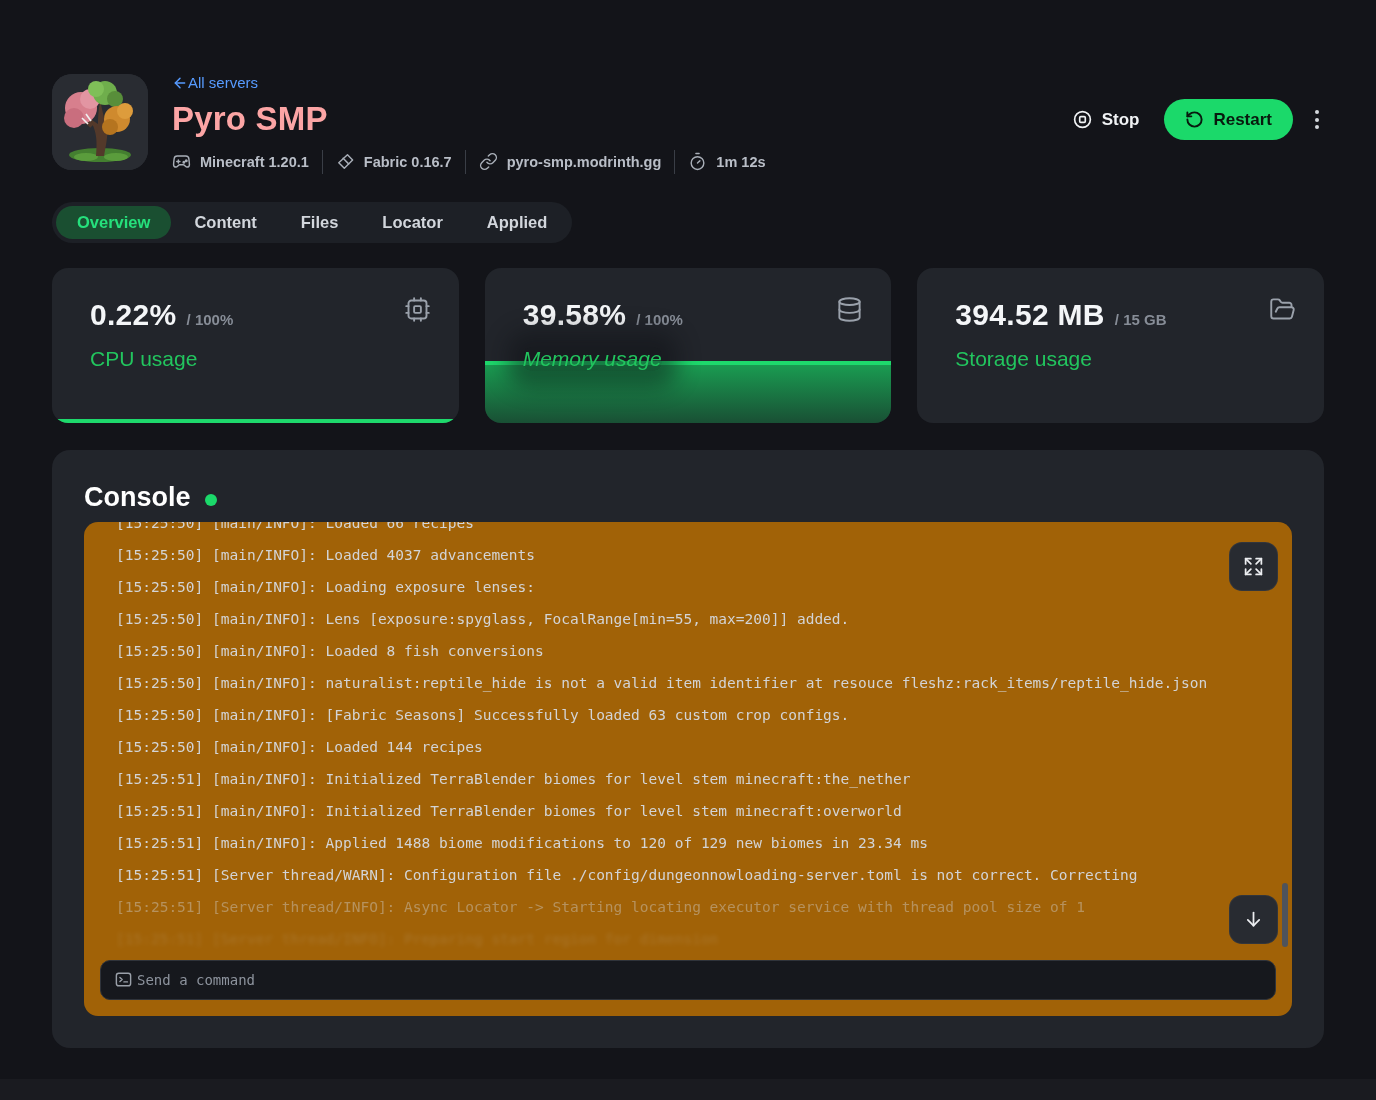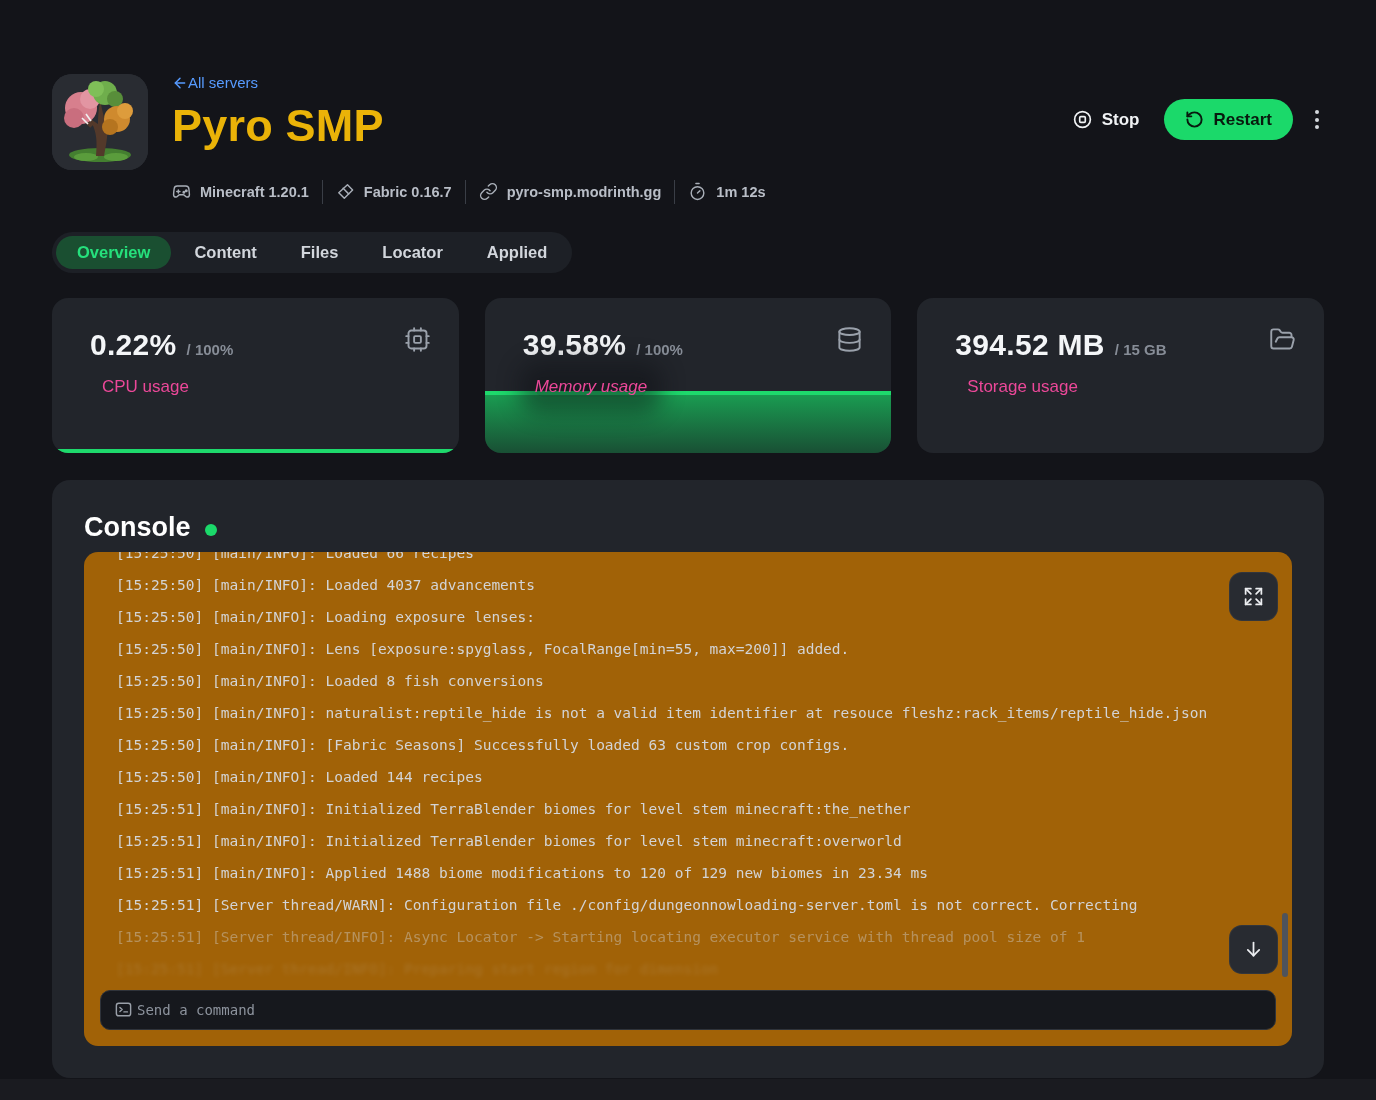--- a/index.html
+++ b/index.html
@@ -18,21 +18,21 @@
   .server-icon {
     width:96px; height:96px; border-radius:20px; overflow:hidden;
     background:#2a2d33; flex:none;
   }
   .header-info { margin-left:24px; flex:1; min-width:0; }
   .back-link {
     display:inline-flex; align-items:center; 
     color:#579bff; font-size:15px; font-weight:400; text-decoration:none;
   }
   .back-link svg { width:16px; height:16px; }
-  .page-title { margin:5px 0 28px; font-size:45px; font-weight:800; color:#eab308; letter-spacing:.2px; }
+  .page-title { margin:5px 0 12px; font-size:33px; font-weight:800; color:#fca5a5; letter-spacing:.2px; }
   .meta-row { display:flex; align-items:center; gap:13px; color:#b9bec7; font-size:14.5px; font-weight:600; }
   .meta-item { display:flex; align-items:center; gap:9px; white-space:nowrap; }
   .meta-item svg { width:19px; height:19px; color:#a9afb8; flex:none; }
   .meta-sep { width:1px; height:24px; background:#3a3e46; flex:none; }
 
   .header-actions { display:flex; align-items:center; gap:17px; margin-top:25px; }
   .stop-btn {
     display:flex; align-items:center; gap:9px; background:none; border:none; cursor:pointer;
     color:#f1f3f5; font-size:17px; font-weight:700; font-family:inherit; padding:6px 8px;
   }
@@ -57,21 +57,21 @@
   }
   .tab.active { background:#1a4f31; color:#25e07c; }
 
   
   .stats-row { display:flex; gap:26px; margin-top:25px; }
   .stat-card { position:relative; flex:1; height:155px; background:#22252b; border-radius:16px; overflow:hidden;padding-left:8px; }
   .stat-inner { position:relative; z-index:2; padding:30px 30px 0; }
   .stat-topline { display:flex; align-items:baseline; gap:10px; }
   .stat-value { font-size:30px; font-weight:800; color:#f4f6f8; letter-spacing:.3px; }
   .stat-limit { font-size:15px; font-weight:600; color:#878d97; }
-  .stat-label { display:inline-block; margin-top:15px; font-size:17px; color:#ec4899;margin-left:12px; }
+  .stat-label { display:inline-block; margin-top:15px; font-size:21px; color:#22c55e; }
   .stat-icon { position:absolute; z-index:2; top:28px; right:28px; color:#9aa1ab; }
   .stat-icon svg { width:27px; height:27px; display:block; }
   .stat-fill {
     position:absolute; z-index:1; left:0; right:0; bottom:0; display:none;
     border-top:4px solid #1ed96c;
     background:linear-gradient(180deg, rgba(24,185,91,.8), rgba(16,122,61,.5));
   }
   .stat-card:nth-child(2) .stat-label {
     background:rgba(14,16,20,.45);
     box-shadow:0 0 22px 16px rgba(14,16,20,.45);

